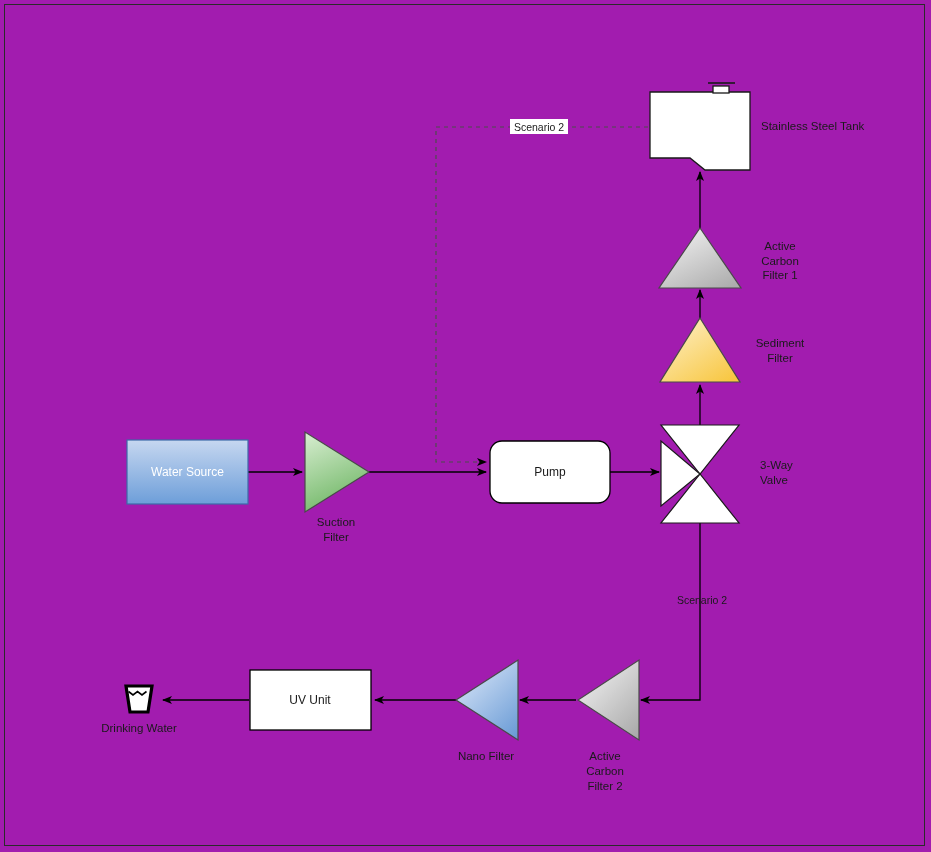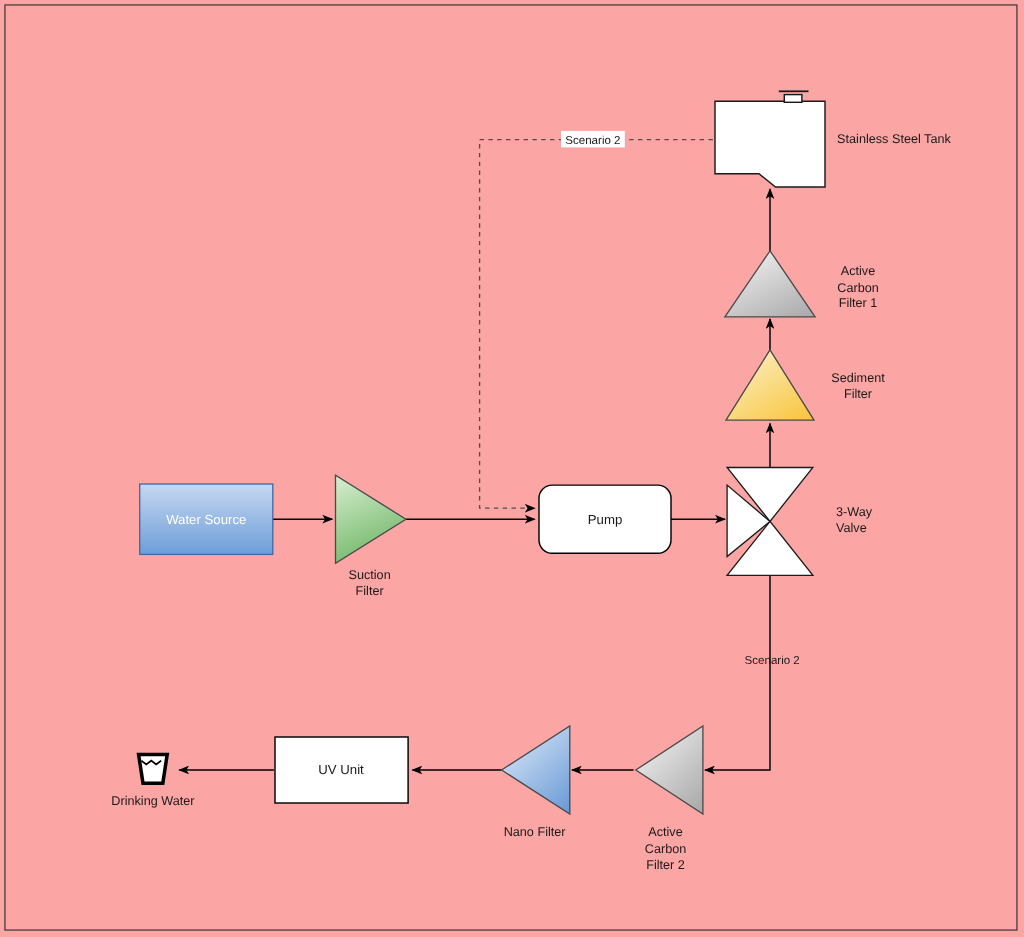--- a/index.html
+++ b/index.html
@@ -7,21 +7,21 @@
     padding: 0;
     background: #ffffff;
   }
   body {
     font-family: "Liberation Sans", sans-serif;
   }
   #page {
     position: relative;
     width: 931px;
     height: 852px;
-    background: #fca5a5;
+    background: #a21caf;
     overflow: hidden;
   }
   #page-border {
     position: absolute;
     left: 4px;
     top: 4px;
     width: 921px;
     height: 842px;
     border: 1px solid #2b2b2b;
     box-sizing: border-box;

